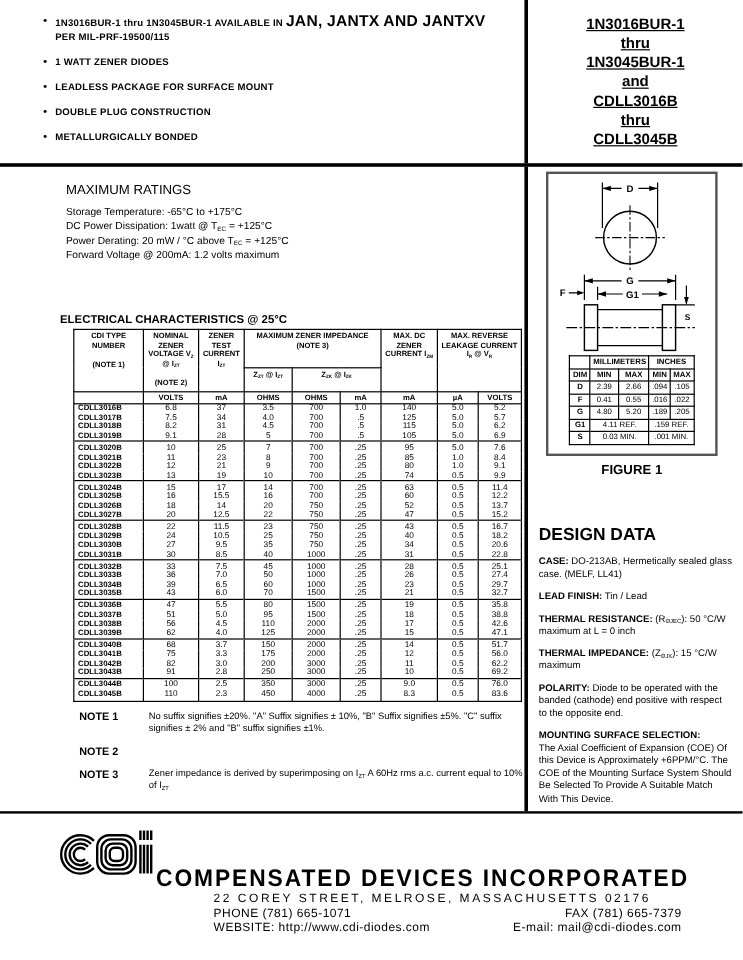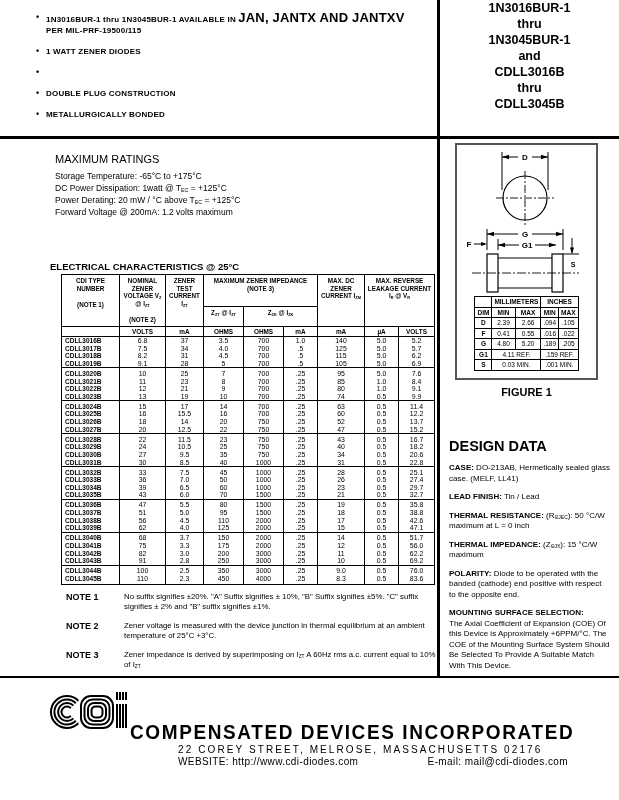--- a/index.html
+++ b/index.html
@@ -10,21 +10,21 @@
   
   .header-left{position:absolute;left:0;top:0;width:436px;height:136px;
                padding:12px 6px 0 36px;box-sizing:border-box;}
   .bullet{display:flex;margin-bottom:10px;font-weight:bold;}
   .dot{width:10px;flex:none;font-size:9px;line-height:11px;}
   .btxt{font-size:8px;line-height:11px;letter-spacing:0.2px;}
   .b1-large{font-size:13px;line-height:11px;}
   .b1-line2{font-size:8px;}
   .header-right{position:absolute;left:437px;top:0;width:182px;height:136px;
                 border-left:3px solid #000;box-sizing:border-box;
-                display:flex;flex-direction:column;align-items:center;}
+                display:flex;flex-direction:column;justify-content:center;align-items:center;text-decoration:underline;}
   .pn-line{font-weight:bold;font-size:12.5px;line-height:16px;text-align:center;}
   .hrule-top{position:absolute;left:0;top:136px;width:619px;height:3px;background:#000;}
   .mid-divider{position:absolute;left:437px;top:139px;width:3px;height:537px;background:#000;}
   .hrule-bottom{position:absolute;left:0;top:676px;width:619px;height:2px;background:#000;}
 
   
   .max-ratings{position:absolute;left:55px;top:153px;}
   .mr-title{font-weight:normal;font-size:11px;margin-bottom:5px;}
   .mr-line{font-size:8.5px;line-height:12px;}
 
@@ -87,20 +87,21 @@
       <span class="dot">•</span>
       <span class="btxt"><span>1N3016BUR-1 thru 1N3045BUR-1 AVAILABLE IN </span><span class="b1-large">JAN, JANTX AND JANTXV</span><br>
         <span class="b1-line2">PER MIL-PRF-19500/115</span></span>
     </div>
   <div class="bullet">
         <span class="dot">•</span>
         <span class="btxt">1 WATT ZENER DIODES</span>
       </div>
       <div class="bullet">
         <span class="dot">•</span>
+        <span class="btxt">LEADLESS PACKAGE FOR SURFACE MOUNT</span>
       </div>
       <div class="bullet">
         <span class="dot">•</span>
         <span class="btxt">DOUBLE PLUG CONSTRUCTION</span>
       </div>
       <div class="bullet">
         <span class="dot">•</span>
         <span class="btxt">METALLURGICALLY BONDED</span>
       </div>
     </div>
@@ -507,21 +508,20 @@
       </tbody>
   </table>
 
   <div class="notes">
       <div class="note-row">
         <div class="note-label">NOTE 1</div>
         <div class="note-text">No suffix signifies ±20%. "A" Suffix signifies ± 10%, "B" Suffix signifies ±5%. "C" suffix signifies ±  2% and "B" suffix signifies ±1%.</div>
       </div>
       <div class="note-row">
         <div class="note-label">NOTE 2</div>
-        <div class="note-text">Zener voltage is measured with the device junction in thermal equilibrium at an ambient temperature of 25°C +3°C.</div>
       </div>
       <div class="note-row">
         <div class="note-label">NOTE 3</div>
         <div class="note-text">Zener impedance is derived by superimposing on I<sub>ZT</sub> A 60Hz rms a.c. current equal to 10% of I<sub>ZT</sub></div>
       </div>
     </div>
 
   <div class="figure-box">
     <svg class="fig-svg" width="137" height="150" viewBox="0 0 137 150">
 
@@ -648,20 +648,24 @@
           <line x1="81" y1="18" x2="81" y2="42"></line>
         <line x1="72" y1="6" x2="72" y2="14"></line>
           <line x1="75" y1="6" x2="75" y2="14"></line>
         <line x1="78" y1="6" x2="78" y2="14"></line>
           <line x1="81" y1="6" x2="81" y2="14"></line>
       </g>
     </svg>
     <div class="company">COMPENSATED DEVICES INCORPORATED</div>
     <div class="contact">
       <div class="addr">22 COREY STREET, MELROSE, MASSACHUSETTS 02176</div>
+      <div class="line2">
+        <span>PHONE (781) 665-1071</span>
+        <span>FAX (781) 665-7379</span>
+      </div>
       <div class="line3">
         <span>WEBSITE:  http://www.cdi-diodes.com</span>
         <span>E-mail: mail@cdi-diodes.com</span>
       </div>
     </div>
   </div>
 
 </div>
 
 </body></html>

